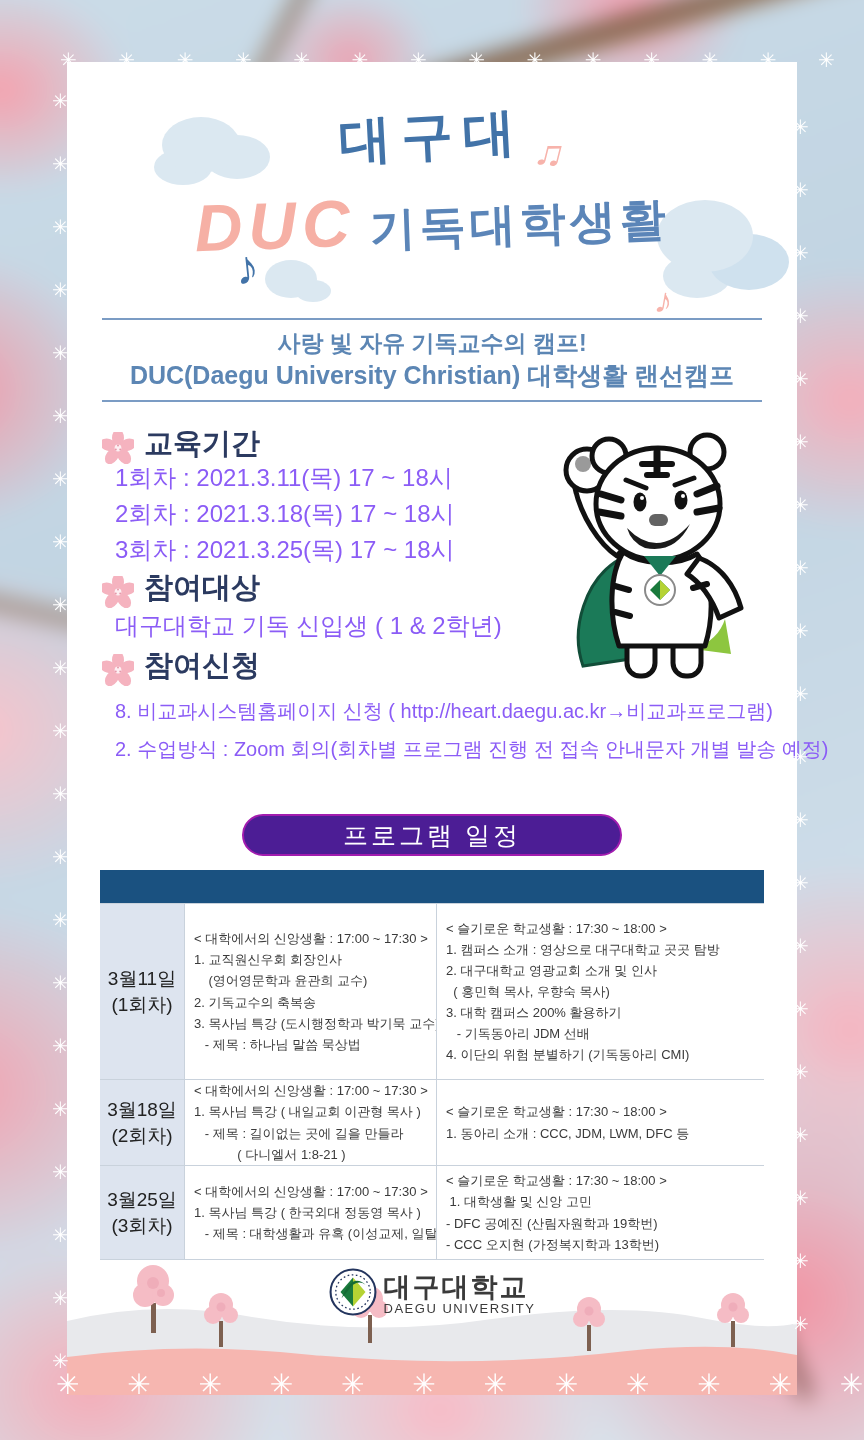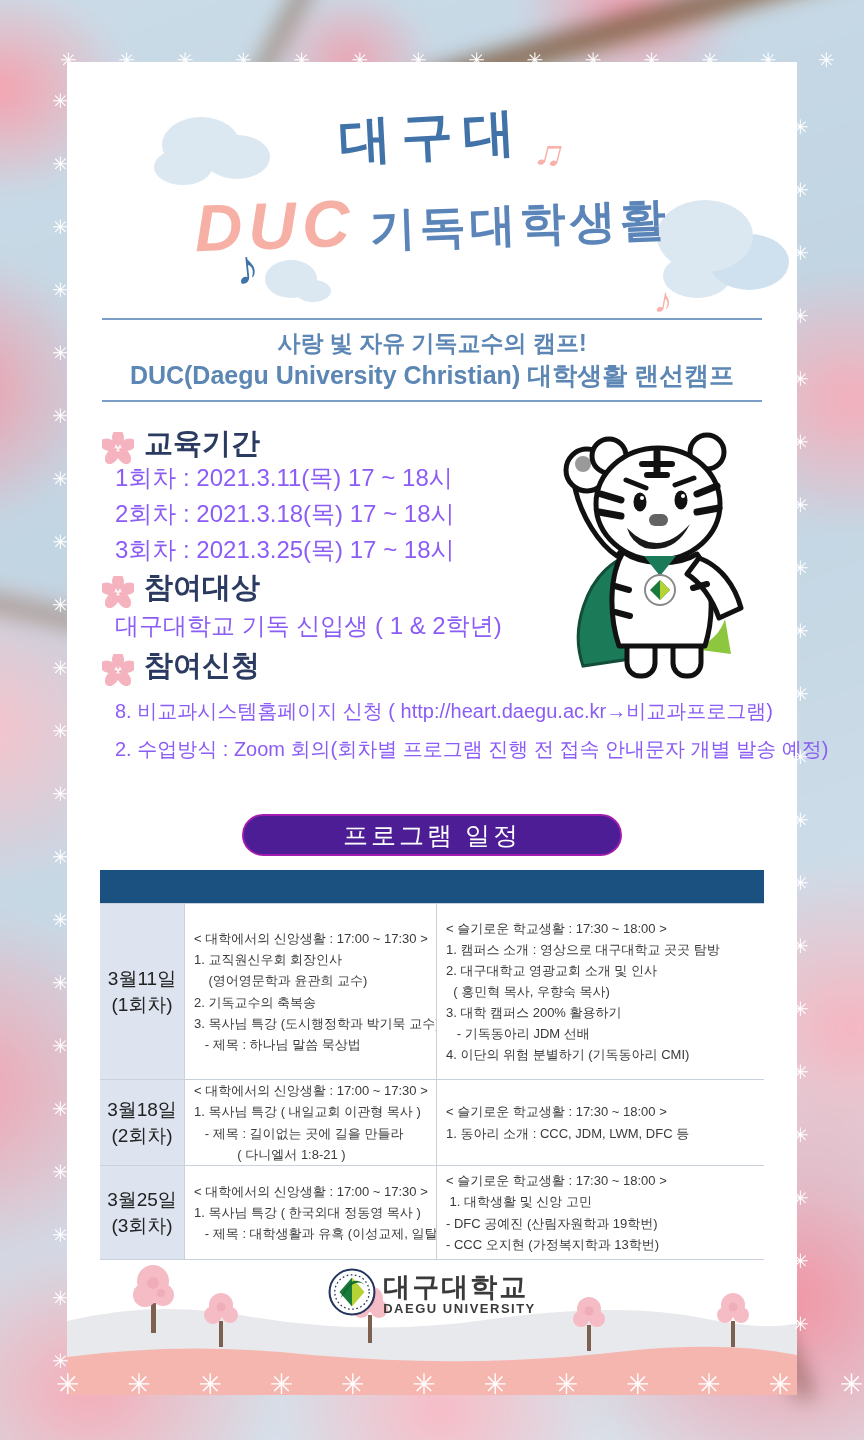--- a/index.html
+++ b/index.html
@@ -90,21 +90,21 @@
   .c-left  { width:252px; flex:0 0 252px; border-right:1px solid #c9d2dc; }
   .c-right { flex:1; }
   .prog-cell { display:flex; align-items:center; padding:8px 6px 8px 9px;
     white-space:pre; line-height:1.62; overflow:hidden; }
   .r1 { height:176px; } .r2 { height:86px; } .r3 { height:94px; }
 
   
   .footer-logo { position:absolute; left:0; top:1206px; width:100%; display:flex;
     align-items:flex-end; justify-content:center; gap:7px; z-index:2; }
   .univ-kr { font-size:27px; font-weight:bold; color:#3a3a3a; letter-spacing:2px; line-height:1.05; }
-  .univ-en { font-size:13px; font-weight:bold; color:#3a3a3a; letter-spacing:1.5px; }
+  .univ-en { font-size:13px; font-weight:normal; color:#3a3a3a; letter-spacing:1.5px; }
   .landscape { position:absolute; left:0; bottom:0; width:730px; height:132px; z-index:1; }
 </style>
 </head>
 <body>
 
 <div class="bg">
   <div class="branch b1"></div>
   <div class="branch b2"></div>
   <div class="branch b3"></div>
   <div class="branch b4"></div>

